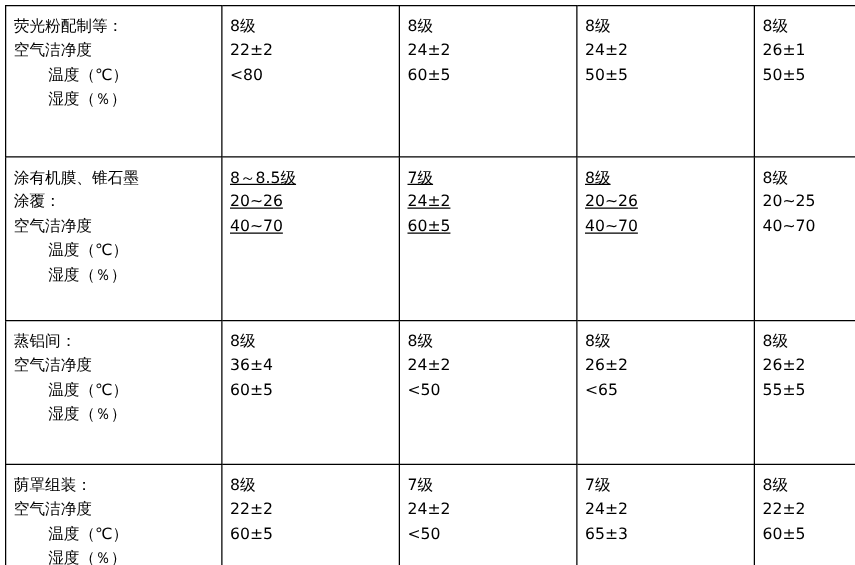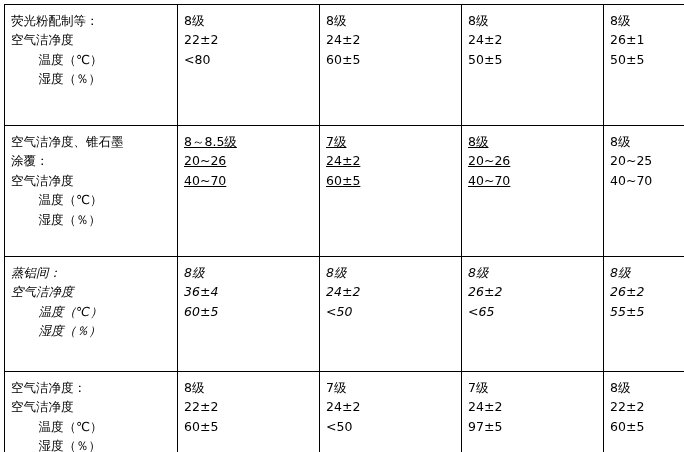--- a/index.html
+++ b/index.html
@@ -45,21 +45,21 @@
     white-space: pre;
   }
   .lbl-indent {
     padding-left: 2.2em;
   }
   .val-line {
     white-space: pre;
   }
   .row-1 td { height: 110px; margin-top: 40px; }
   .row-2 td { height: 120px; }
-  .row-3 td { height: 104px; font-style: italic; }
+  .row-3 td { height: 104px; }
   .row-4 td { height: 104px; }
   .val-pad-a { padding-top: 22px; }
   .val-pad-c { padding-top: 36px; text-decoration: underline; }
 </style>
 </head>
 <body>
 
 <div id="sheet">
   <table class="spec">
     <tbody>
@@ -88,21 +88,21 @@
         </td>
         <td class="val-cell val-pad-a">
           <div class="val-line">8级</div>
           <div class="val-line">26±1</div>
           <div class="val-line">50±5</div>
         </td>
       </tr>
 
       <tr class="row-2">
         <td class="label-cell">
-          <div class="lbl-line">空气洁净度、锥石墨</div>
+          <div class="lbl-line">涂有机膜、锥石墨</div>
           <div class="lbl-line">涂覆：</div>
           <div class="lbl-line">空气洁净度</div>
           <div class="lbl-line lbl-indent">温度（℃）</div>
           <div class="lbl-line lbl-indent">湿度（％）</div>
         </td>
         <td class="val-cell val-pad-c">
           <div class="val-line">8～8.5级</div>
           <div class="val-line">20~26</div>
           <div class="val-line">40~70</div>
         </td>
@@ -147,39 +147,39 @@
         </td>
         <td class="val-cell val-pad-a">
           <div class="val-line">8级</div>
           <div class="val-line">26±2</div>
           <div class="val-line">55±5</div>
         </td>
       </tr>
 
       <tr class="row-4">
         <td class="label-cell">
-          <div class="lbl-line">空气洁净度：</div>
+          <div class="lbl-line">荫罩组装：</div>
           <div class="lbl-line">空气洁净度</div>
           <div class="lbl-line lbl-indent">温度（℃）</div>
           <div class="lbl-line lbl-indent">湿度（％）</div>
         </td>
         <td class="val-cell val-pad-a">
           <div class="val-line">8级</div>
           <div class="val-line">22±2</div>
           <div class="val-line">60±5</div>
         </td>
         <td class="val-cell val-pad-a">
           <div class="val-line">7级</div>
           <div class="val-line">24±2</div>
           <div class="val-line">&lt;50</div>
         </td>
         <td class="val-cell val-pad-a">
           <div class="val-line">7级</div>
           <div class="val-line">24±2</div>
-          <div class="val-line">97±5</div>
+          <div class="val-line">65±3</div>
         </td>
         <td class="val-cell val-pad-a">
           <div class="val-line">8级</div>
           <div class="val-line">22±2</div>
           <div class="val-line">60±5</div>
         </td>
       </tr>
 
     </tbody>
   </table>

